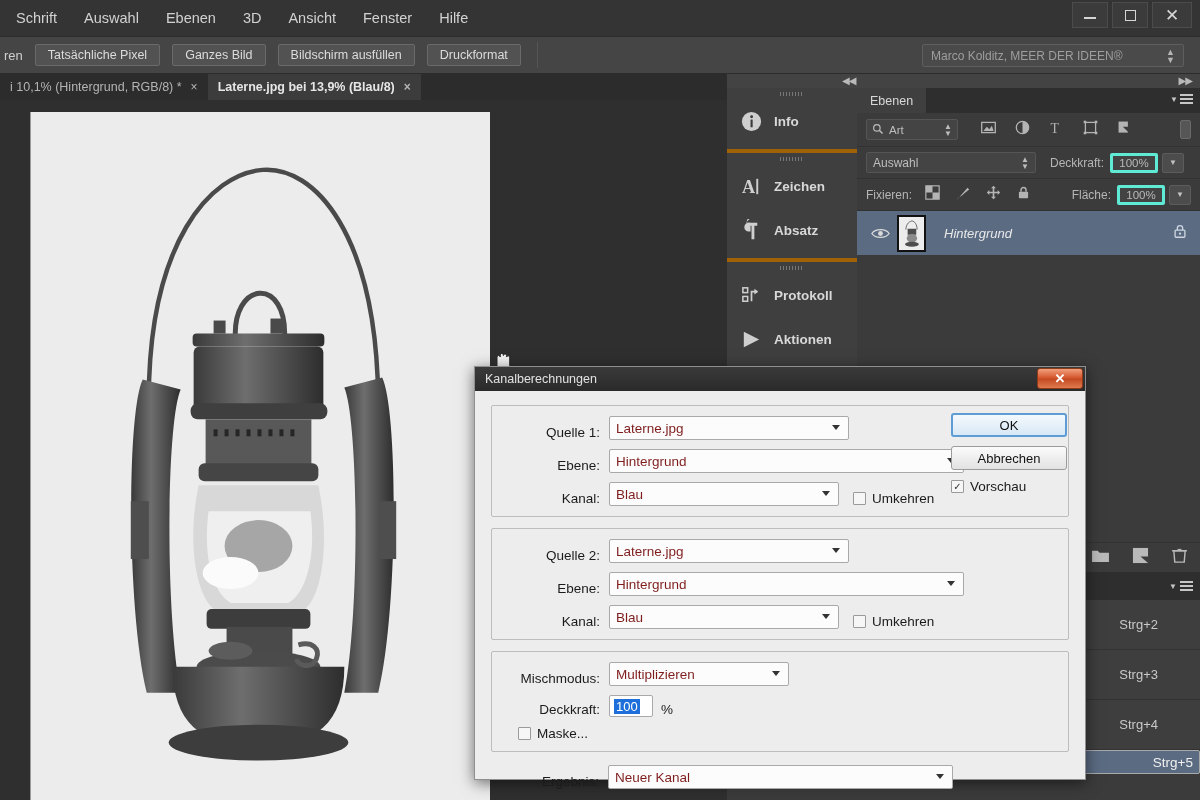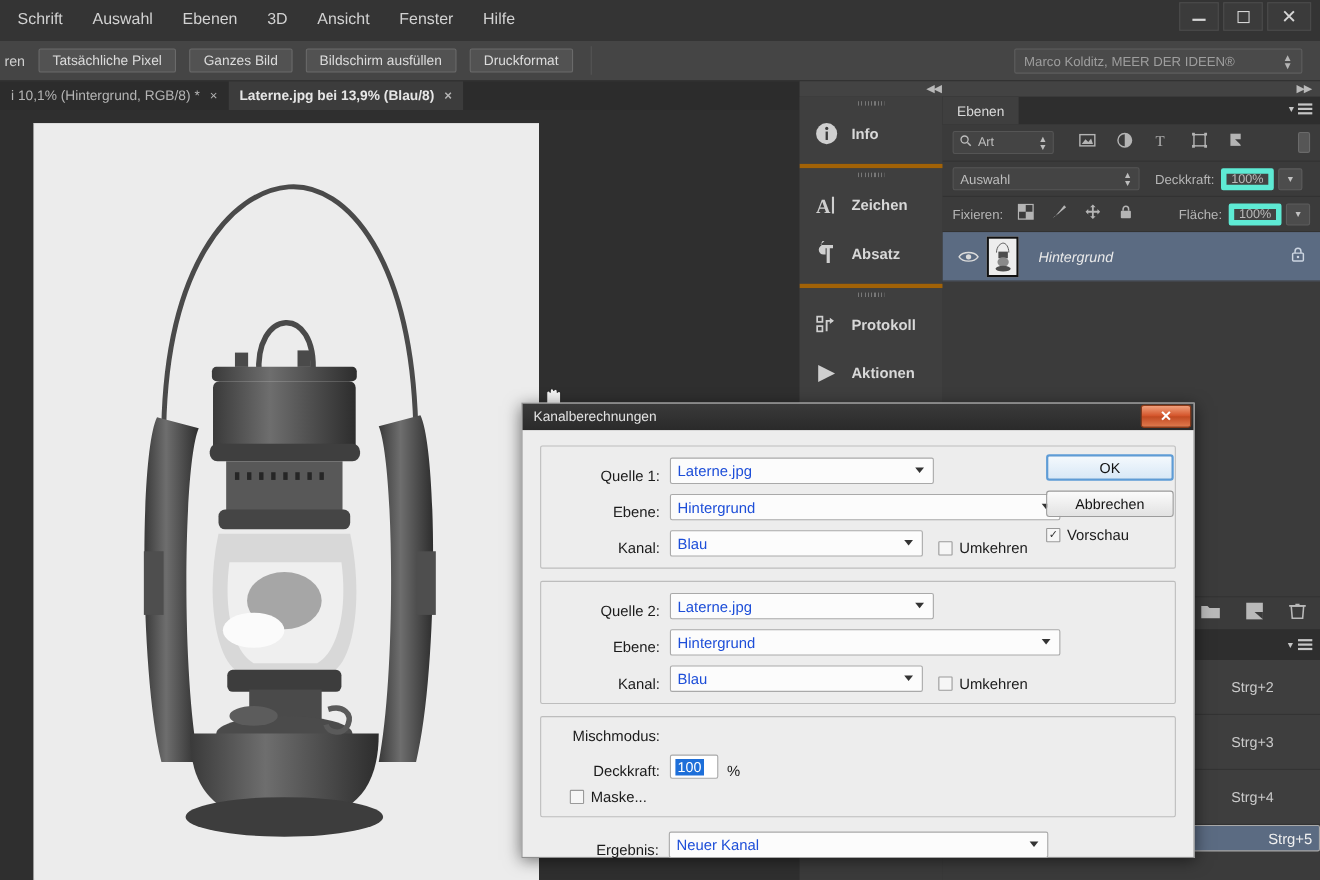--- a/index.html
+++ b/index.html
@@ -126,21 +126,21 @@
   .lp-toggle{margin-left:auto;width:11px;height:19px;background:#565656;border:1px solid #6a6a6a;border-radius:2px;}
 
   .lp-row2{height:32px;display:flex;align-items:center;padding:0 9px;border-bottom:1px solid #323232;}
   .lp-blend{
     width:170px;height:21px;background:#444;border:1px solid #555;border-radius:2px;
     display:flex;align-items:center;padding:0 6px;color:#bdbdbd;font-size:12px;
   }
   .lp-blend .spin{margin-left:auto;font-size:8px;line-height:7px;text-align:center;}
   .lp-lbl{color:#b6b6b6;font-size:12px;margin-left:14px;}
   .lp-val{
-    width:48px;height:20px;background:#434343;border:5px solid #5eead4;border-radius:2px;
+    width:48px;height:20px;background:#434343;border:3px solid #5eead4;border-radius:2px;
     display:flex;align-items:center;justify-content:center;color:#b9b9b9;font-size:11.5px;margin-left:6px;
   }
   .lp-arrowbox{
     width:22px;height:20px;background:#4c4c4c;border:1px solid #5c5c5c;border-radius:2px;
     display:flex;align-items:center;justify-content:center;color:#c2c2c2;font-size:8px;margin-left:4px;
   }
   .lp-row3{height:32px;display:flex;align-items:center;padding:0 9px;border-bottom:1px solid #323232;}
   .lp-lockicons{display:flex;align-items:center;gap:15px;margin-left:13px;color:#b4b4b4;}
 
   .layer-row{
@@ -197,21 +197,21 @@
     padding:10px 12px 10px 12px;margin-bottom:11px;
   }
   .grp.plain{border:none;padding-top:2px;}
   .fld{display:flex;align-items:flex-end;margin-bottom:9px;}
   .fld:last-child{margin-bottom:0;}
   .fld .lbl{
     width:96px;text-align:right;margin-right:9px;font-size:13.5px;color:#1b1b1b;
   }
   .sel{
     height:24px;background:#fcfcfc;border:1px solid #a9a9a9;border-radius:2px;
-    display:flex;align-items:center;padding:0 6px;font-size:13.5px;color:#1d4ed8;
+    display:flex;align-items:center;padding:0 6px;font-size:13.5px;color:#7f1d1d;
     position:relative;
   }
   .sel .caret{position:absolute;right:8px;top:8px;
     width:0;height:0;border-left:4.5px solid transparent;border-right:4.5px solid transparent;
     border-top:5.5px solid #333;}
   .w-src{width:240px;}
   .w-wide{width:355px;}
   .w-ch{width:230px;}
   .w-mode{width:180px;}
   .w-res{width:345px;}
@@ -690,20 +690,24 @@
           <span class="cb">
             <span class="cbox"></span>
             <span>Umkehren</span>
           </span>
         </div>
       </div>
 
       <div class="grp">
         <div class="fld">
           <span class="lbl">Mischmodus:</span>
+          <span class="sel w-mode">
+            <span>Multiplizieren</span>
+            <i class="caret"></i>
+          </span>
         </div>
         <div class="fld">
           <span class="lbl">Deckkraft:</span>
           <span class="num">
             <span class="seltext">100</span>
           </span>
           <span class="pct">%</span>
         </div>
         <div class="fld">
           <span class="cb" style="margin-left:14px">

